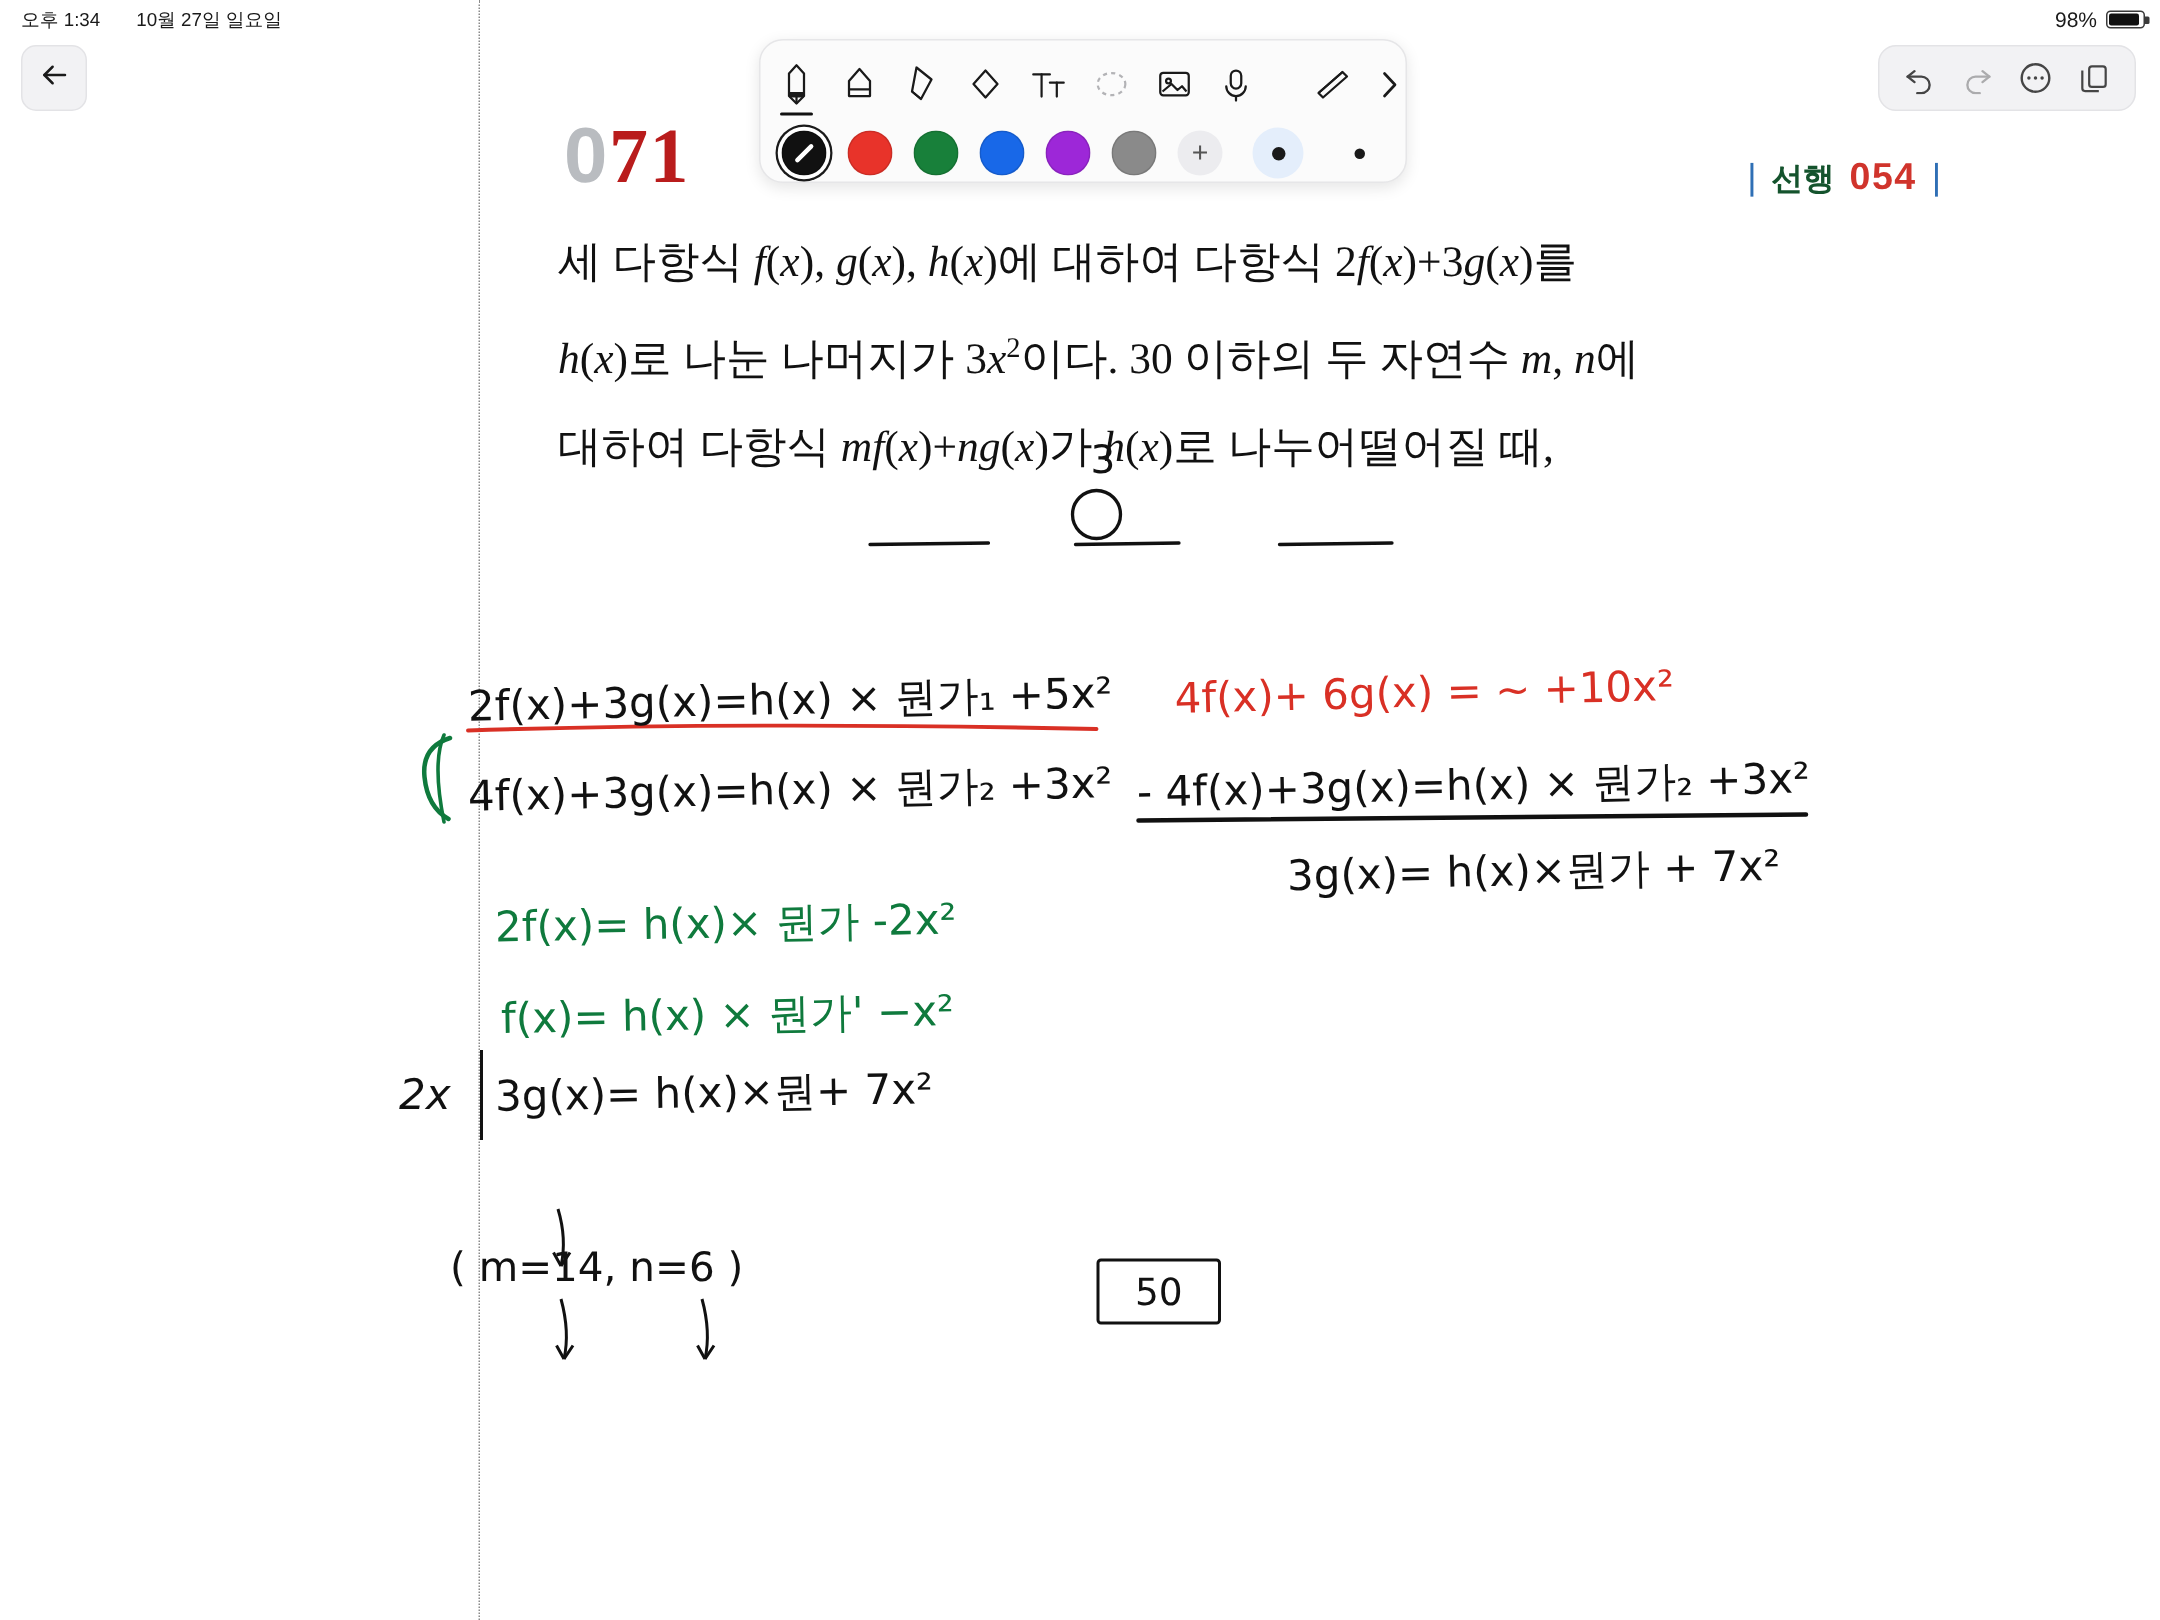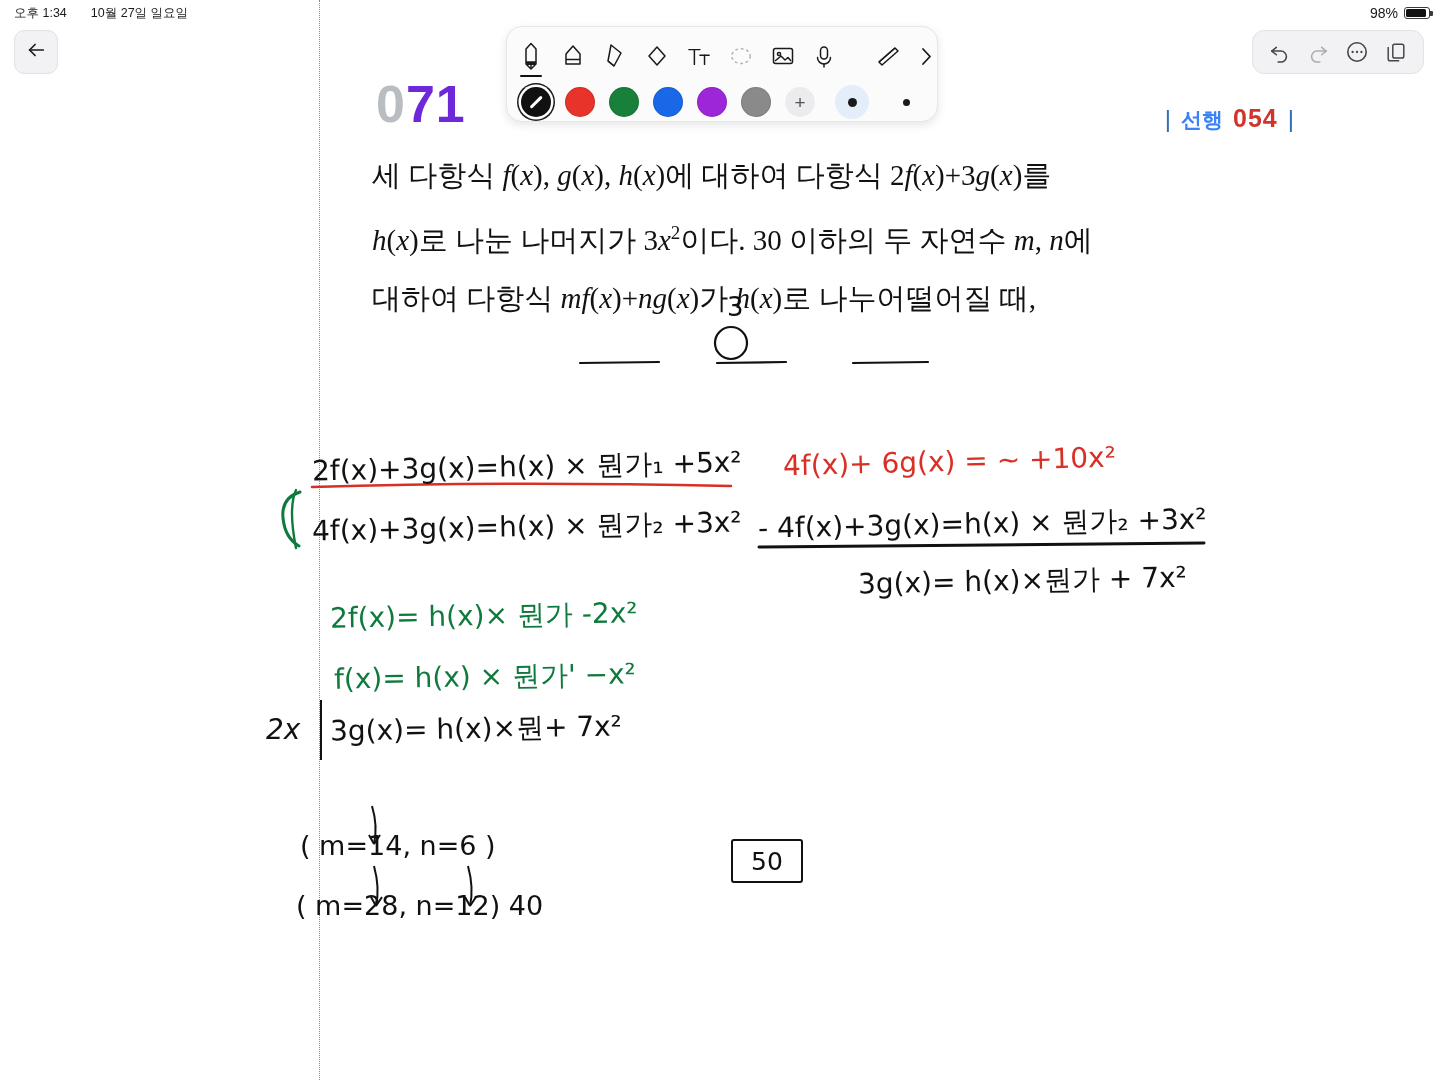--- a/index.html
+++ b/index.html
@@ -114,30 +114,30 @@
   .dot-a { width:9px; height:9px; border-radius:50%; background:#1a1a1a; }
   .dot-b { width:7px; height:7px; border-radius:50%; background:#1a1a1a; }
 
   
   .qnum {
     position:absolute; left:376px; top:74px;
     font-family:"Liberation Sans", sans-serif;
     font-size:52px; font-weight:bold; letter-spacing:1px;
   }
   .qnum .g { color:#b9bcc0; }
-  .qnum .b { color:#6d28d9; }
+  .qnum .b { color:#b91c1c;font-family:Liberation Serif, serif; }
 
   .ref {
     position:absolute; right:146px; top:104px;
     font-size:24px; font-weight:bold;
     display:flex; align-items:baseline; gap:10px;
     color:#2f6fb5;
   }
   .ref .bar { color:#2f6fb5; font-weight:400; }
-  .ref .lbl { color:#3b82f6; font-size:21px; }
+  .ref .lbl { color:#14532d; font-size:21px; }
   .ref .num { color:#d0342c; font-size:25px; letter-spacing:1px; }
 
   .stem {
     position:absolute; left:372px; top:146px; width:940px;
     font-family:"Liberation Serif", serif;
     font-size:29px; line-height:58px;
     color:#111;
   }
   .stem i { font-family:"Liberation Serif", serif; font-style:italic; }
   .sup { font-size:19px; vertical-align:super; }
@@ -146,21 +146,21 @@
   .hand { position:absolute; left:0; top:0; width:1440px; height:1080px; z-index:8; }
   .hw {
     position:absolute;
     font-family:"DejaVu Sans", sans-serif;
     color:#111;
     white-space:nowrap;
   }
   .hw.green { color:#0f7a3d; }
   .hw.red { color:#d93025; }
   .answerbox {
-    position:absolute; left:731px; top:839px; width:72px; height:44px;
+    position:absolute; left:731px; top:839px; width:83px; height:44px;
     border:2px solid #111; border-radius:3px;
     display:flex; align-items:center; justify-content:center;
     font-family:"DejaVu Sans", sans-serif; font-size:25px;
     z-index:9;
   }
 </style>
 </head>
 <body>
 
 <div class="statusbar">
@@ -349,16 +349,15 @@
   <div class="hw" style="left:758px; top:505px; font-size:28px; transform:rotate(-1.2deg);">- 4f(x)+3g(x)=h(x) × 뭔가₂  +3x²</div>
   <div class="hw" style="left:858px; top:562px; font-size:28px; transform:rotate(-1.2deg);">3g(x)= h(x)×뭔가 + 7x²</div>
 
   <div class="hw green" style="left:330px; top:597px; font-size:28px; transform:rotate(-1deg);">2f(x)= h(x)× 뭔가 -2x²</div>
   <div class="hw green" style="left:334px; top:658px; font-size:28px; transform:rotate(-1deg);">f(x)= h(x) × 뭔가' −x²</div>
 
   <div class="hw" style="left:266px; top:713px; font-size:28px;font-style:italic;">2x</div>
   <div class="hw" style="left:330px; top:710px; font-size:28px; transform:rotate(-1deg);">3g(x)= h(x)×뭔+ 7x²</div>
 
   <div class="hw" style="left:300px; top:830px; font-size:27px;">( m=14, n=6 )</div>
-  <div class="hw" style="left:296px; top:890px; font-size:27px;">( m=28, n=12)   40</div>
 </div>
 
 <div class="answerbox">50</div>
 
 </body></html>

